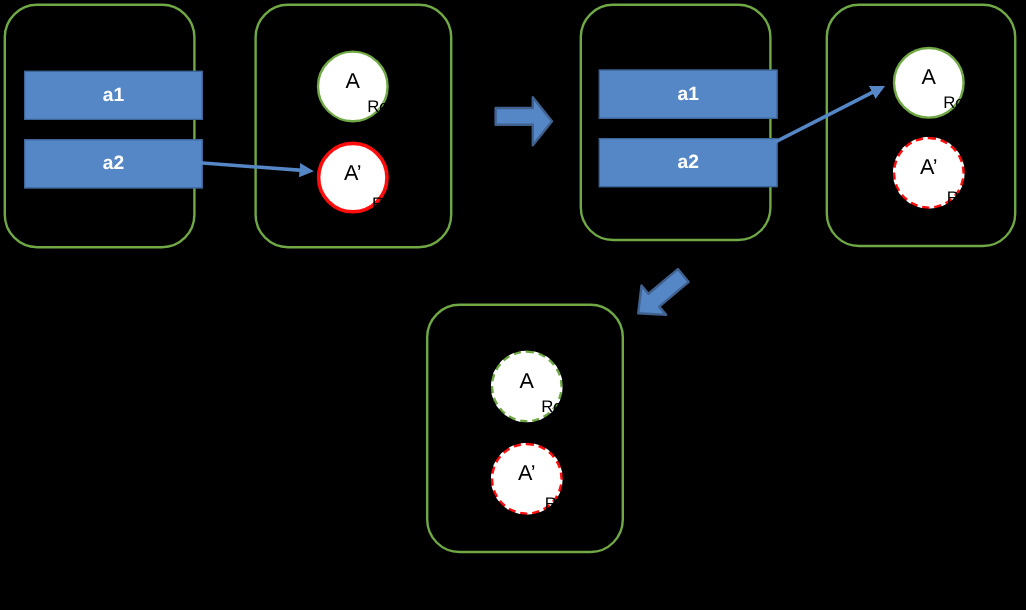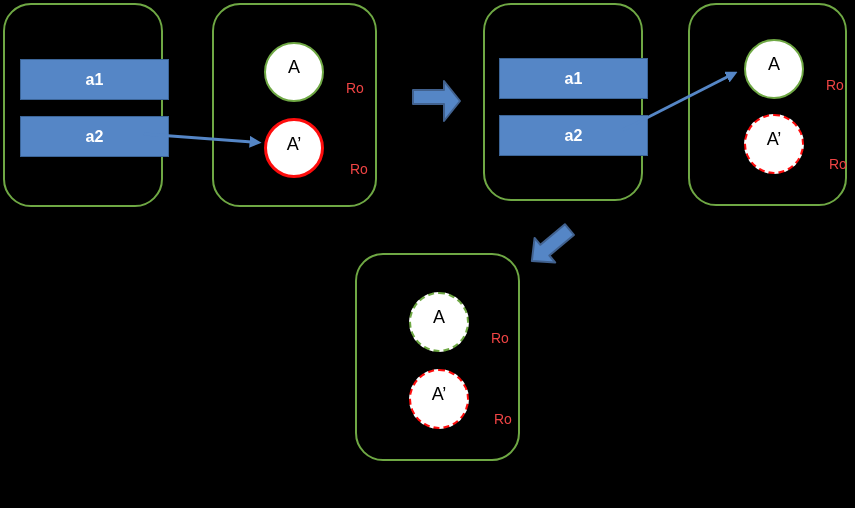--- a/index.html
+++ b/index.html
@@ -23,21 +23,21 @@
   }
   .b-solid-green { border:2px solid #6FA844; }
   .b-solid-red   { border:3px solid #FE0D0D; }
   .b-dashed-green{ border:2px dashed #6FA844; }
   .b-dashed-red  { border:2px dashed #FE0D0D; }
   .obj-label {
     position:absolute; left:0; width:100%; top:13px; text-align:center;
     font-size:18px; color:#000; line-height:20px;
   }
   .obj-tag {
-    position:absolute; left:40px; top:36px; font-size:14px; color:#ef4444; white-space:nowrap;margin-left:40px;
+    position:absolute; left:40px; top:36px; font-size:14px; color:#000000; white-space:nowrap;
   }
   .obj-tag.low { left:43px; top:40px; }
   #overlay { position:absolute; left:0; top:0; pointer-events:none; }
 </style>
 </head>
 <body>
 
 <div id="canvas">
 
   <div class="panel" style="left:3px; top:3px; width:160px; height:204px;">

